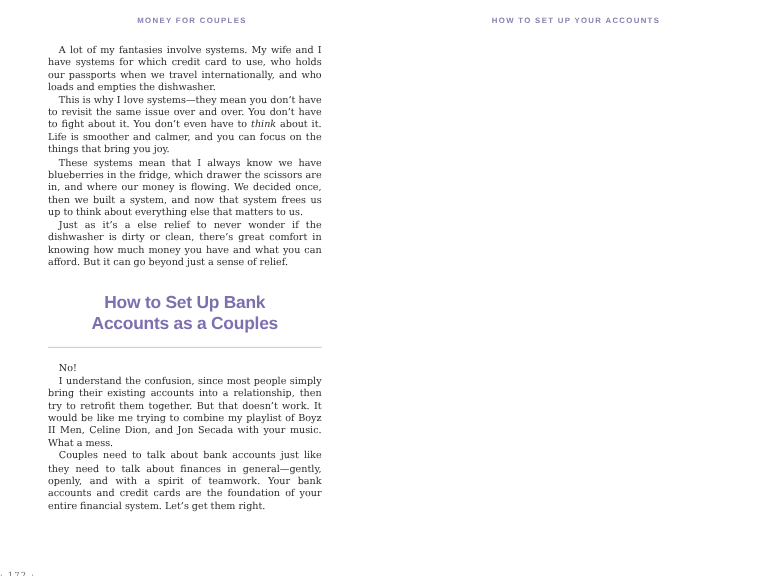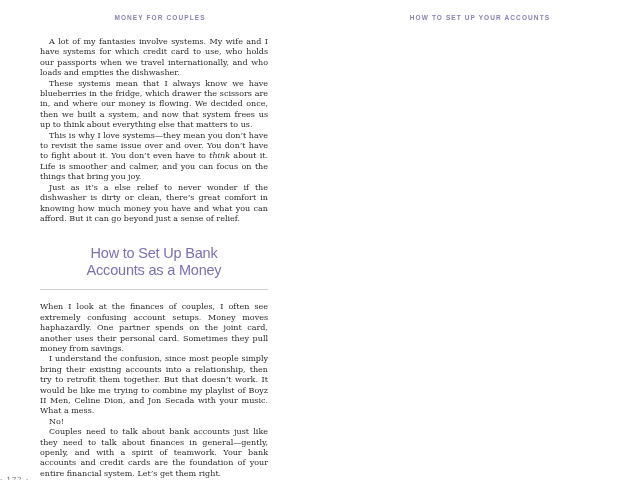--- a/index.html
+++ b/index.html
@@ -16,44 +16,43 @@
   .page-number{position:absolute;top:476px;left:0;width:100%;text-align:left;
     font-size:7px;color:#6b6b6b;letter-spacing:1px;}
 
   
   #left-col{position:absolute;left:40px;top:37px;width:228px;}
   .para{font-size:8px;line-height:10.4px;text-align:justify;margin:0;}
   .para.indent{text-indent:9px;}
   .para em{font-style:italic;}
 
   .section-heading{margin-top:21px;text-align:center;
-    font-family:"Liberation Sans", sans-serif;font-weight:normal;
+    font-family:"Liberation Sans", sans-serif;font-weight:bold;
     font-size:14.5px;line-height:16.5px;color:#7e6fae;letter-spacing:-0.2px;}
   .heading-rule{border:none;border-top:1px solid #cfcfcf;margin:11px 0 12px 0;height:0;}
 </style>
 </head>
 <body>
 
 <div id="stage">
 
   <section class="page" id="left-page">
     <div class="running-header">MONEY FOR COUPLES</div>
     <div id="left-col">
         <p class="para indent"><span>A lot of my fantasies involve systems. My wife and I have systems for which credit card to use, who holds our passports when we travel internationally, and who loads and empties the dishwasher.</span></p>
+        <p class="para indent"><span>This is why I love systems—they mean you don’t have to revisit the same issue over and over. You don’t have to fight about it. You don’t even have to </span><em>think</em><span> about it. Life is smoother and calmer, and you can focus on the things that bring you joy.</span></p>
         <p class="para indent"><span>These systems mean that I always know we have blueberries in the fridge, which drawer the scissors are in, and where our money is flowing. We decided once, then we built a system, and now that system frees us up to think about everything else that matters to us.</span></p>
-        <p class="para indent"><span>This is why I love systems—they mean you don’t have to revisit the same issue over and over. You don’t have to fight about it. You don’t even have to </span><em>think</em><span> about it. Life is smoother and calmer, and you can focus on the things that bring you joy.</span></p>
         <p class="para indent"><span>Just as it’s a else relief to never wonder if the dishwasher is dirty or clean, there’s great comfort in knowing how much money you have and what you can afford. But it can go beyond just a sense of relief.</span></p>
         <div class="section-heading">
           <div>How to Set Up Bank</div>
-          <div>Accounts as a Money</div>
+          <div>Accounts as a Couples</div>
         </div>
         <hr class="heading-rule">
-        <p class="para"><span>When I look at the finances of couples, I often see extremely confusing account setups. Money moves haphazardly. One partner spends on the joint card, another uses their personal card. Sometimes they pull money from savings.</span></p>
+        <p class="para indent"><span>No!</span></p>
         <p class="para indent"><span>I understand the confusion, since most people simply bring their existing accounts into a relationship, then try to retrofit them together. But that doesn’t work. It would be like me trying to combine my playlist of Boyz II Men, Celine Dion, and Jon Secada with your music. What a mess.</span></p>
-        <p class="para indent"><span>No!</span></p>
         <p class="para indent"><span>Couples need to talk about bank accounts just like they need to talk about finances in general—gently, openly, and with a spirit of teamwork. Your bank accounts and credit cards are the foundation of your entire financial system. Let’s get them right.</span></p>
       </div>
     <div class="page-number">· 172 ·</div>
   </section>
 
   <section class="page" id="right-page">
     <div class="running-header">HOW TO SET UP YOUR ACCOUNTS</div>
 
   </section>
 

